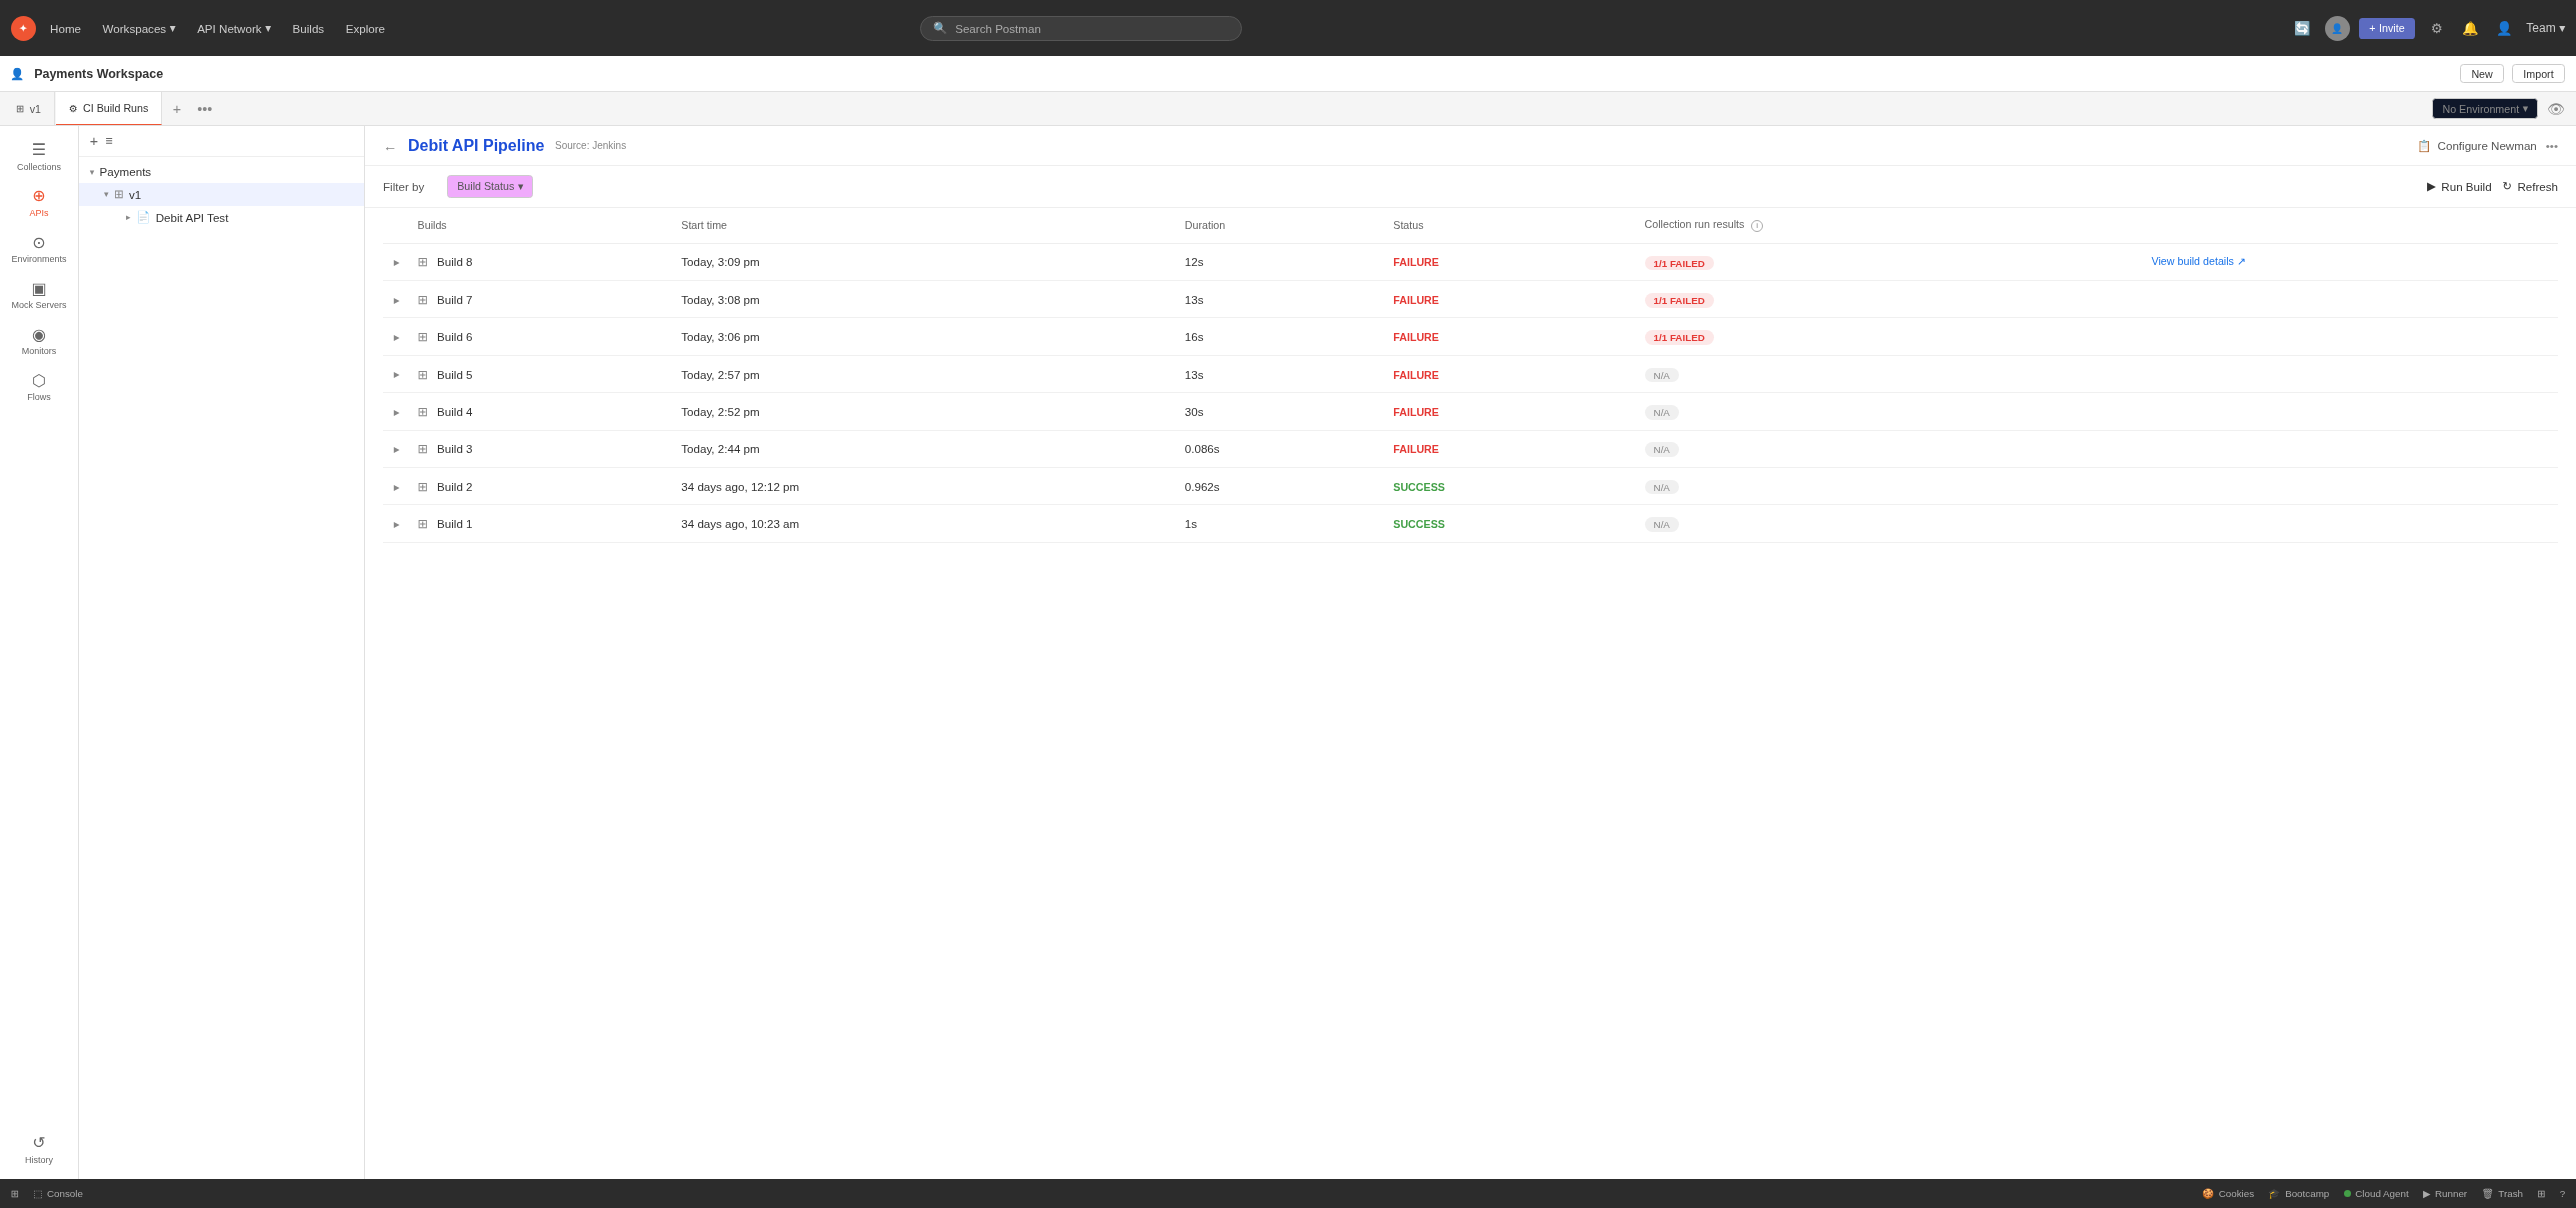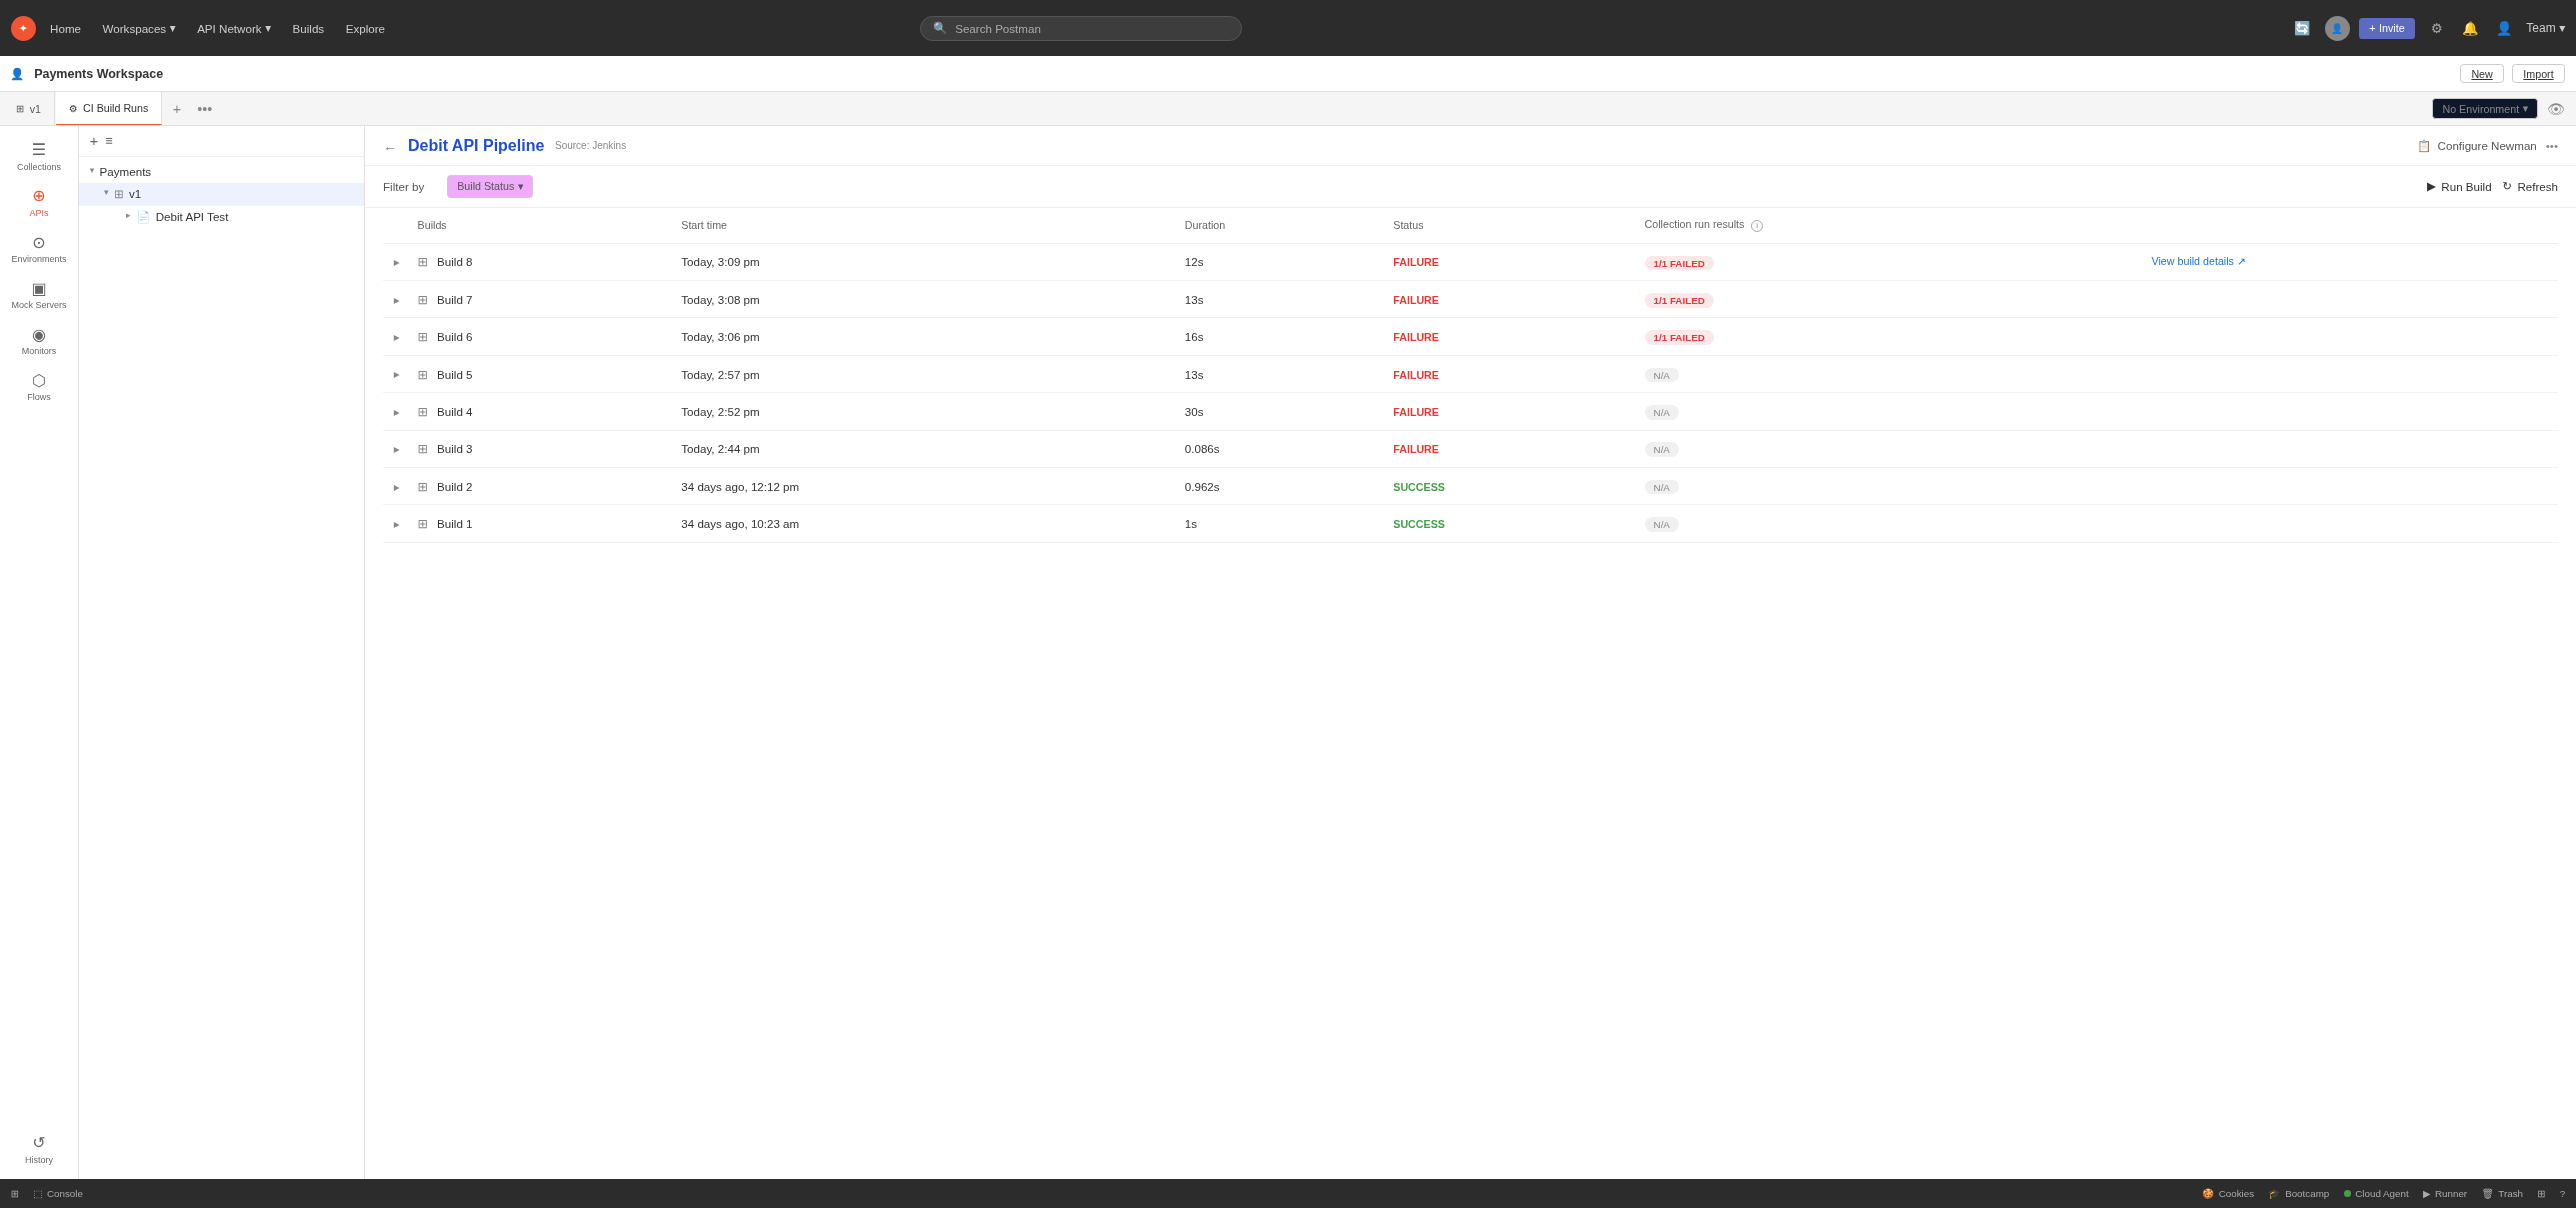--- a/index.html
+++ b/index.html
@@ -13,21 +13,21 @@
     .nav-search { margin: 0 auto; background: #3d3d3d; border: 0.9px solid #555; border-radius: 18px; padding: 4.5px 12.5px; display: flex; align-items: center; gap: 7.2px; width: 322px; color: #aaa; font-size: 11.6px; cursor: text; }
     .nav-right { display: flex; align-items: center; gap: 9px; margin-left: auto; }
     .invite-btn { background: #5c6bc0; color: #fff; border: none; border-radius: 3.6px; padding: 4.5px 10.7px; font-size: 10.7px; cursor: pointer; display: flex; align-items: center; gap: 3.6px; }
     .nav-icon { width: 25px; height: 25px; display: flex; align-items: center; justify-content: center; color: #aaa; cursor: pointer; font-size: 13.4px; }
     .avatar { width: 25px; height: 25px; border-radius: 50%; background: #888; display: flex; align-items: center; justify-content: center; color: #fff; font-size: 9.8px; }
     .team-btn { color: #ccc; font-size: 12px; display: flex; align-items: center; gap: 3.6px; cursor: pointer; }
 
     
     .workspace-bar { display: flex; align-items: center; height: 36px; border-bottom: 0.9px solid #e0e0e0; padding: 0 10.7px; gap: 9px; flex-shrink: 0; background: #fff; }
     .workspace-name { font-size: 12.5px; font-weight: 600; color: #333; display: flex; align-items: center; gap: 5.4px; }
-    .workspace-actions { display: flex; gap: 7.2px; margin-left: auto; text-decoration: underline; }
+    .workspace-actions { display: flex; gap: 7.2px; margin-left: auto; }
     .ws-btn { border: 0.9px solid #ccc; background: #fff; border-radius: 3.6px; padding: 2.7px 10.7px; font-size: 10.7px; cursor: pointer; color: #333; }
 
     
     .tabs-row { display: flex; align-items: center; height: 34px; border-bottom: 0.9px solid #e0e0e0; background: #f5f5f5; flex-shrink: 0; padding: 0 3.6px; gap: 1.8px; }
     .tab { display: flex; align-items: center; gap: 5.4px; padding: 0 12.5px; height: 100%; font-size: 10.7px; color: #555; cursor: pointer; border-right: 0.9px solid #e0e0e0; white-space: nowrap; position: relative; }
     .tab.active { background: #fff; color: #333; border-bottom: 1.8px solid #ef5533; }
     .tab-icon { font-size: 9.8px; }
     .tab-add { padding: 0 9px; font-size: 14.3px; color: #888; cursor: pointer; }
     .tab-more { padding: 0 5.4px; color: #888; cursor: pointer; font-size: 14.3px; }
     .tab-spacer { flex: 1; }
@@ -40,21 +40,21 @@
     
     .sidebar { width: 79px; background: #fff; border-right: 0.9px solid #e0e0e0; display: flex; flex-direction: column; align-items: center; padding: 7.2px 0; flex-shrink: 0; }
     .sidebar-item { display: flex; flex-direction: column; align-items: center; padding: 7.2px 3.6px; cursor: pointer; color: #666; font-size: 9px; gap: 2.7px; width: 100%; text-align: center; border-radius: 3.6px; }
     .sidebar-item.active { color: #ef5533; }
     .sidebar-icon { font-size: 16px; }
 
     
     .left-panel { width: 286px; border-right: 0.9px solid #e0e0e0; display: flex; flex-direction: column; flex-shrink: 0; overflow: hidden; background: #fff; }
     .left-panel-header { display: flex; align-items: center; padding: 7.2px 10.7px; gap: 7.2px; border-bottom: 0.9px solid #eee; }
     .tree-area { flex: 1; overflow-y: auto; padding: 3.6px 0; }
-    .tree-item { display: flex; align-items: flex-start; gap: 5.4px; padding: 4.5px 10.7px; cursor: pointer; font-size: 11.6px; color: #333; }
+    .tree-item { display: flex; align-items: center; gap: 5.4px; padding: 4.5px 10.7px; cursor: pointer; font-size: 11.6px; color: #333; }
     .tree-item.selected { background: #eef2ff; }
     .tree-indent { padding-left: 25px; }
     .tree-indent2 { padding-left: 47px; }
     .chevron { font-size: 9px; color: #888; }
 
     
     .content { flex: 1; display: flex; flex-direction: column; overflow: hidden; background: #fff; }
     .content-header { display: flex; align-items: center; padding: 10.7px 18px; border-bottom: 0.9px solid #eee; gap: 10.7px; }
     .back-btn { color: #888; cursor: pointer; font-size: 14.3px; }
     .page-title { font-size: 16px; font-weight: 700; color: #1d4ed8; }

